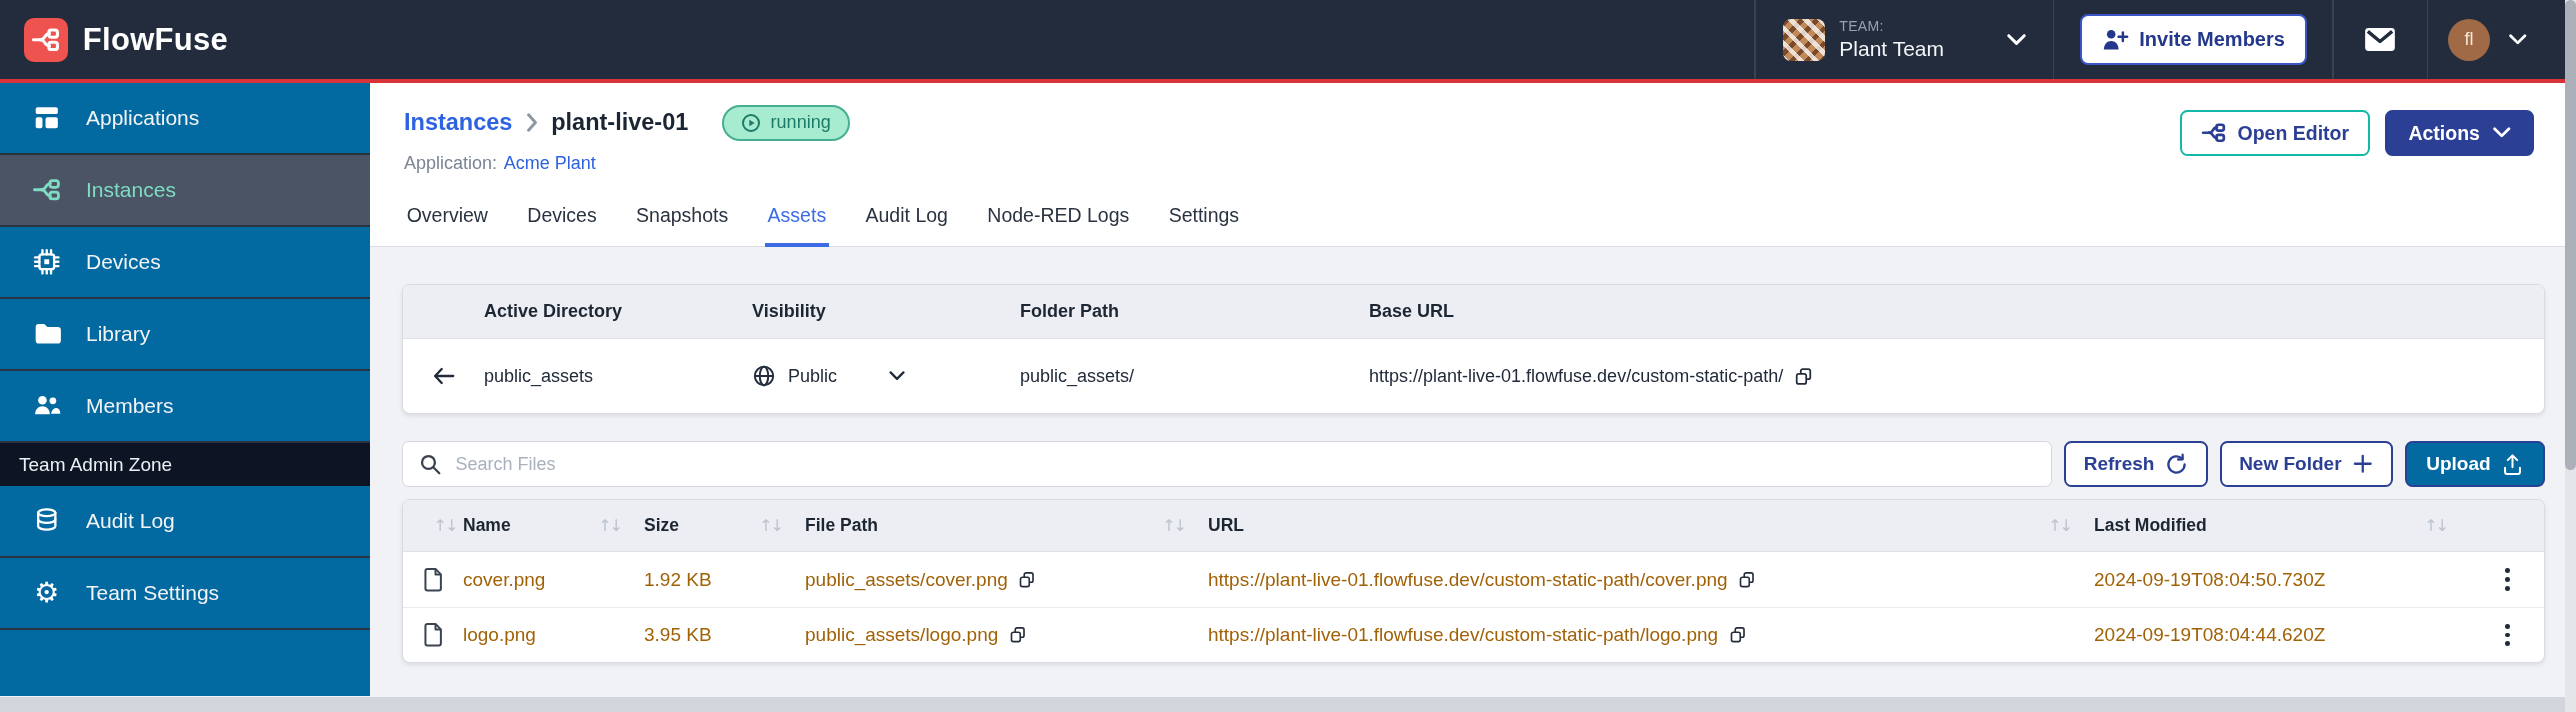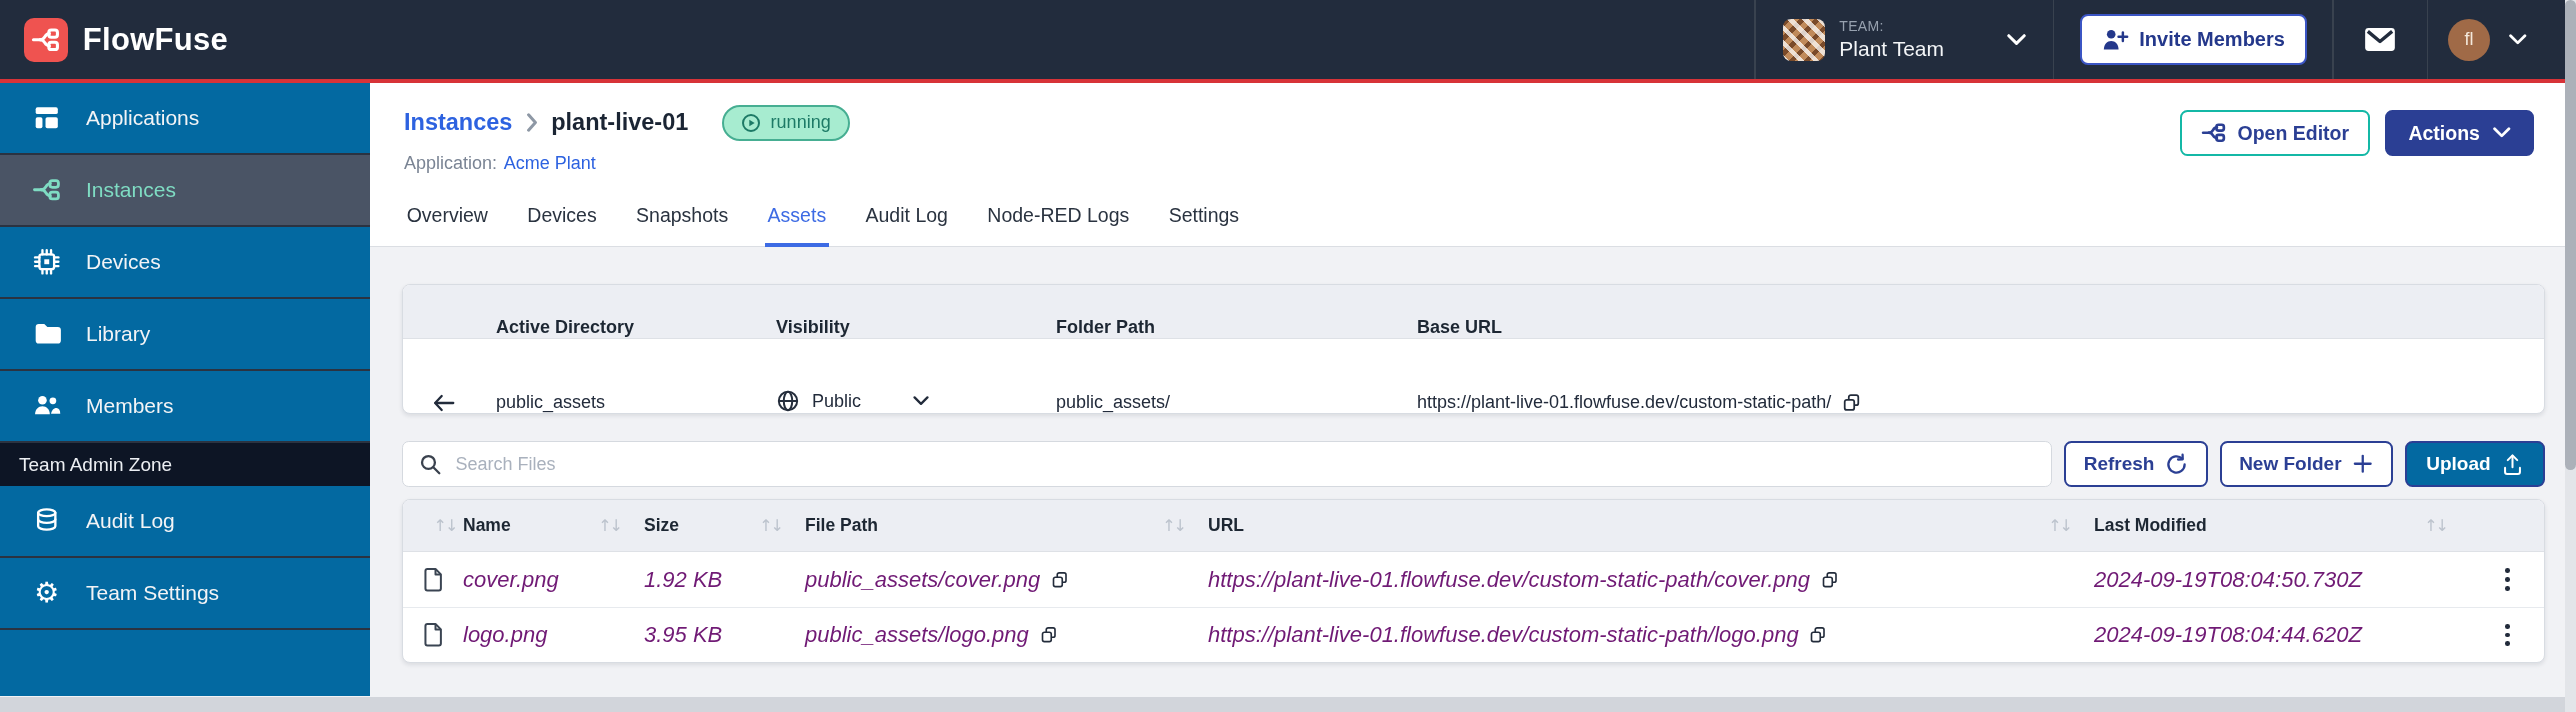--- a/index.html
+++ b/index.html
@@ -111,21 +111,21 @@
 
   
   .content {
     position:absolute; left:370px; top:248px; right:10.7px; bottom:16px;
     background:#F1F2F5; padding:36px 20px 0 32px;
   }
   .panel {
     background:#FFFFFF; border:1.3px solid #D8DCE2; border-radius:8px;
     box-shadow:0 2px 4px rgba(20,30,50,.10); overflow:hidden;
   }
-  .p1-row { display:flex; align-items:flex-end;gap:12px; }
+  .p1-row { display:flex; align-items:center; }
   .p1-head { height:54px; background:#ECEEF3; border-bottom:1.3px solid #DEE1E6; }
   .p1-body { height:74px; }
   .p1-c0 { width:81px; display:flex; justify-content:center; }
   .p1-c1 { width:268px; }
   .p1-c2 { width:268px; }
   .p1-c3 { width:349px; }
   .p1-c4 { flex:1; }
   .p1-label { font-size:18px; font-weight:bold; color:#1D2733; }
   .p1-val { font-size:18px; color:#222B3B; }
   .vis-select { display:flex; align-items:center; gap:12px; cursor:pointer; }
@@ -159,21 +159,21 @@
   .t-row { display:flex; align-items:center; }
   .t-head { height:52px; background:#ECEEF3; border-bottom:1.3px solid #DEE1E6; }
   .t-body { height:55px; }
   .t-body + .t-body { border-top:1.3px solid #E7EAEE; }
   .tc0 { width:60px;  display:flex; align-items:center; justify-content:flex-end; padding-right:6.7px; }
   .tc1 { width:181px; } .tc2 { width:161px; } .tc3 { width:403px; } .tc4 { width:886px; }
   .tc5 { width:376px; } .tc6 { flex:1; display:flex; justify-content:center; }
   .hcell { display:flex; align-items:center; justify-content:space-between; padding-right:23px; }
   .t-label { font-size:17.5px; font-weight:bold; color:#1D2733; }
   .sort { font-family:"DejaVu Sans", sans-serif; font-size:16px; color:#BCC3CD; letter-spacing:-2px; cursor:pointer; }
-  .t-val { font-size:22px; color:#701a75;font-style:italic; }
+  .t-val { font-size:19px; color:#a16207; }
   .tc0.bodyicon { justify-content:center; padding-right:0; }
   .kebab { display:flex; flex-direction:column; gap:4px; cursor:pointer; padding:5.4px; }
   .kebab i { width:4.7px; height:4.7px; border-radius:50%; background:#222B3B; display:block; }
 
   svg { display:block; }
 </style>
 </head>
 <body>
 
 <div class="topbar">

